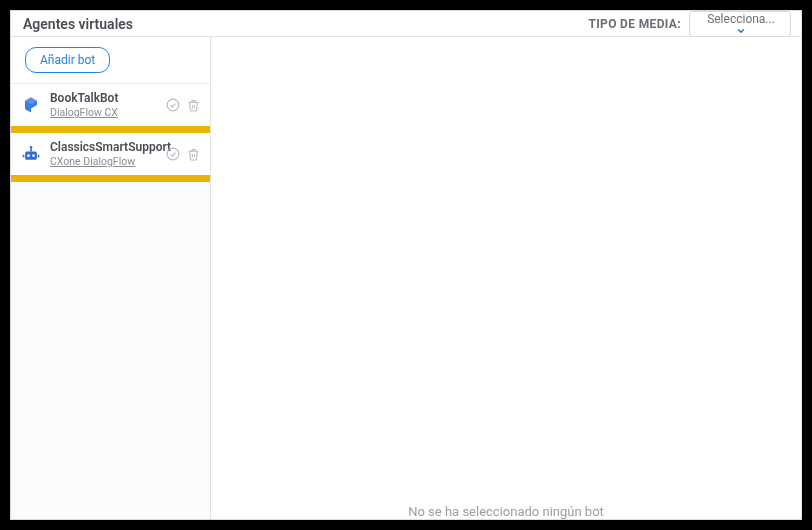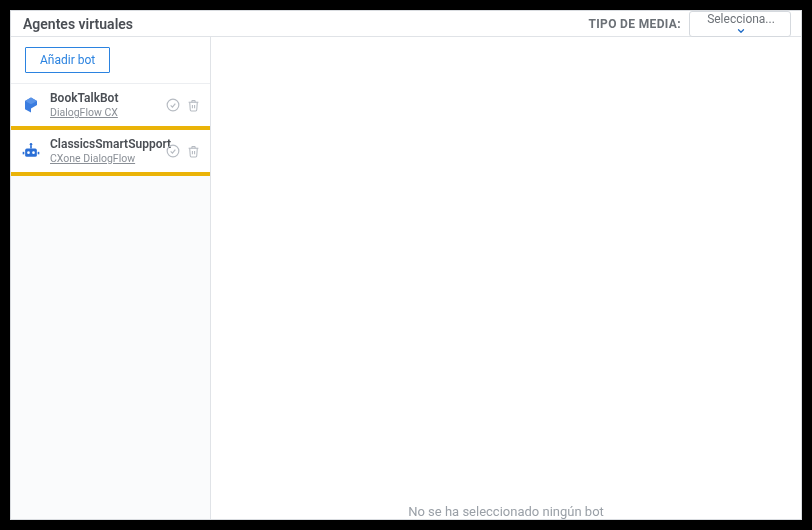--- a/index.html
+++ b/index.html
@@ -81,35 +81,35 @@
       background: #fafbfc;
     }
     .add-bot-wrap {
       padding: 10px 14px;
       background: #fff;
     }
     .add-bot-btn {
       border: 1px solid #2b83e0;
       color: #2b83e0;
       background: #fff;
-      border-radius: 1px;
+      border-radius: 11px;
       font-size: 12px;
       padding: 5px 14px;
       cursor: pointer;
       font-family: inherit;
     }
     .bot-list {
       display: flex;
       flex-direction: column;
     }
     .bot-item {
       display: flex;
       align-items: center;
       padding: 7px 10px;
-      border-bottom: 4px solid #eab308;
+      border-bottom: 7px solid #eab308;
       border-top: 1px solid #eceef1;
       gap: 9px;
       cursor: pointer;
       background: #fff;
     }
     .bot-item + .bot-item {
       border-top: none;
     }
     .bot-icon {
       width: 20px;

